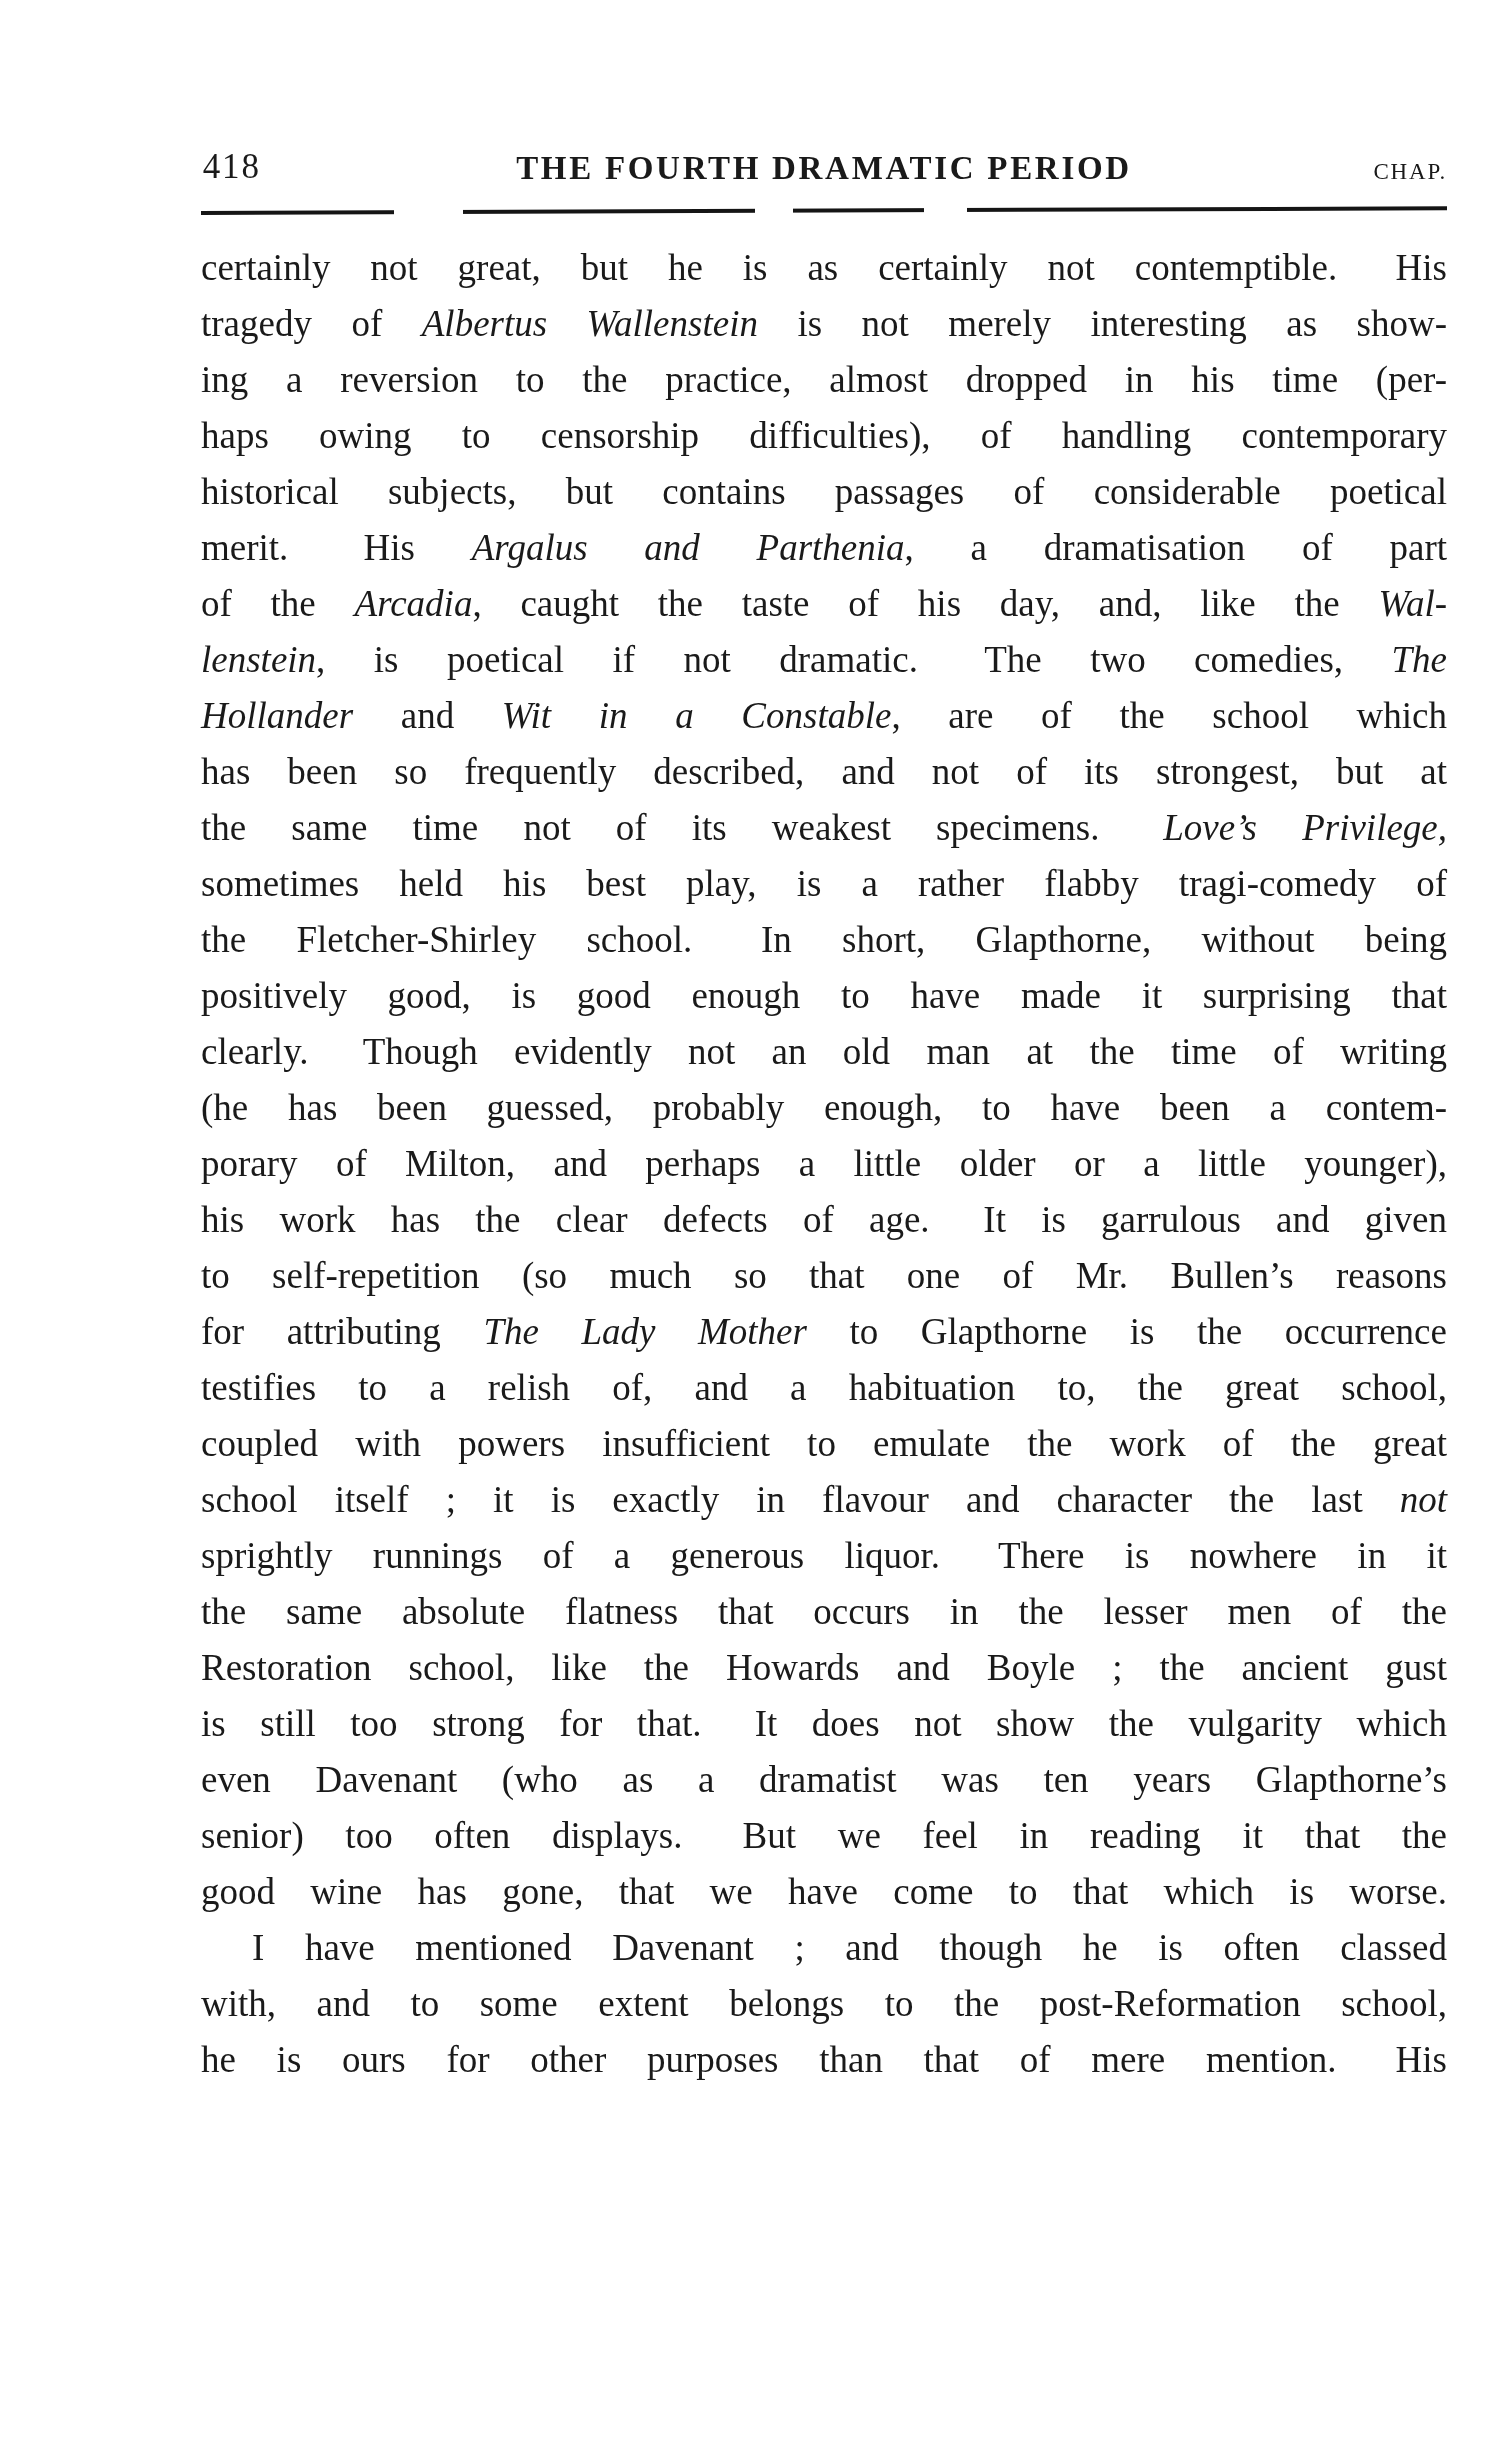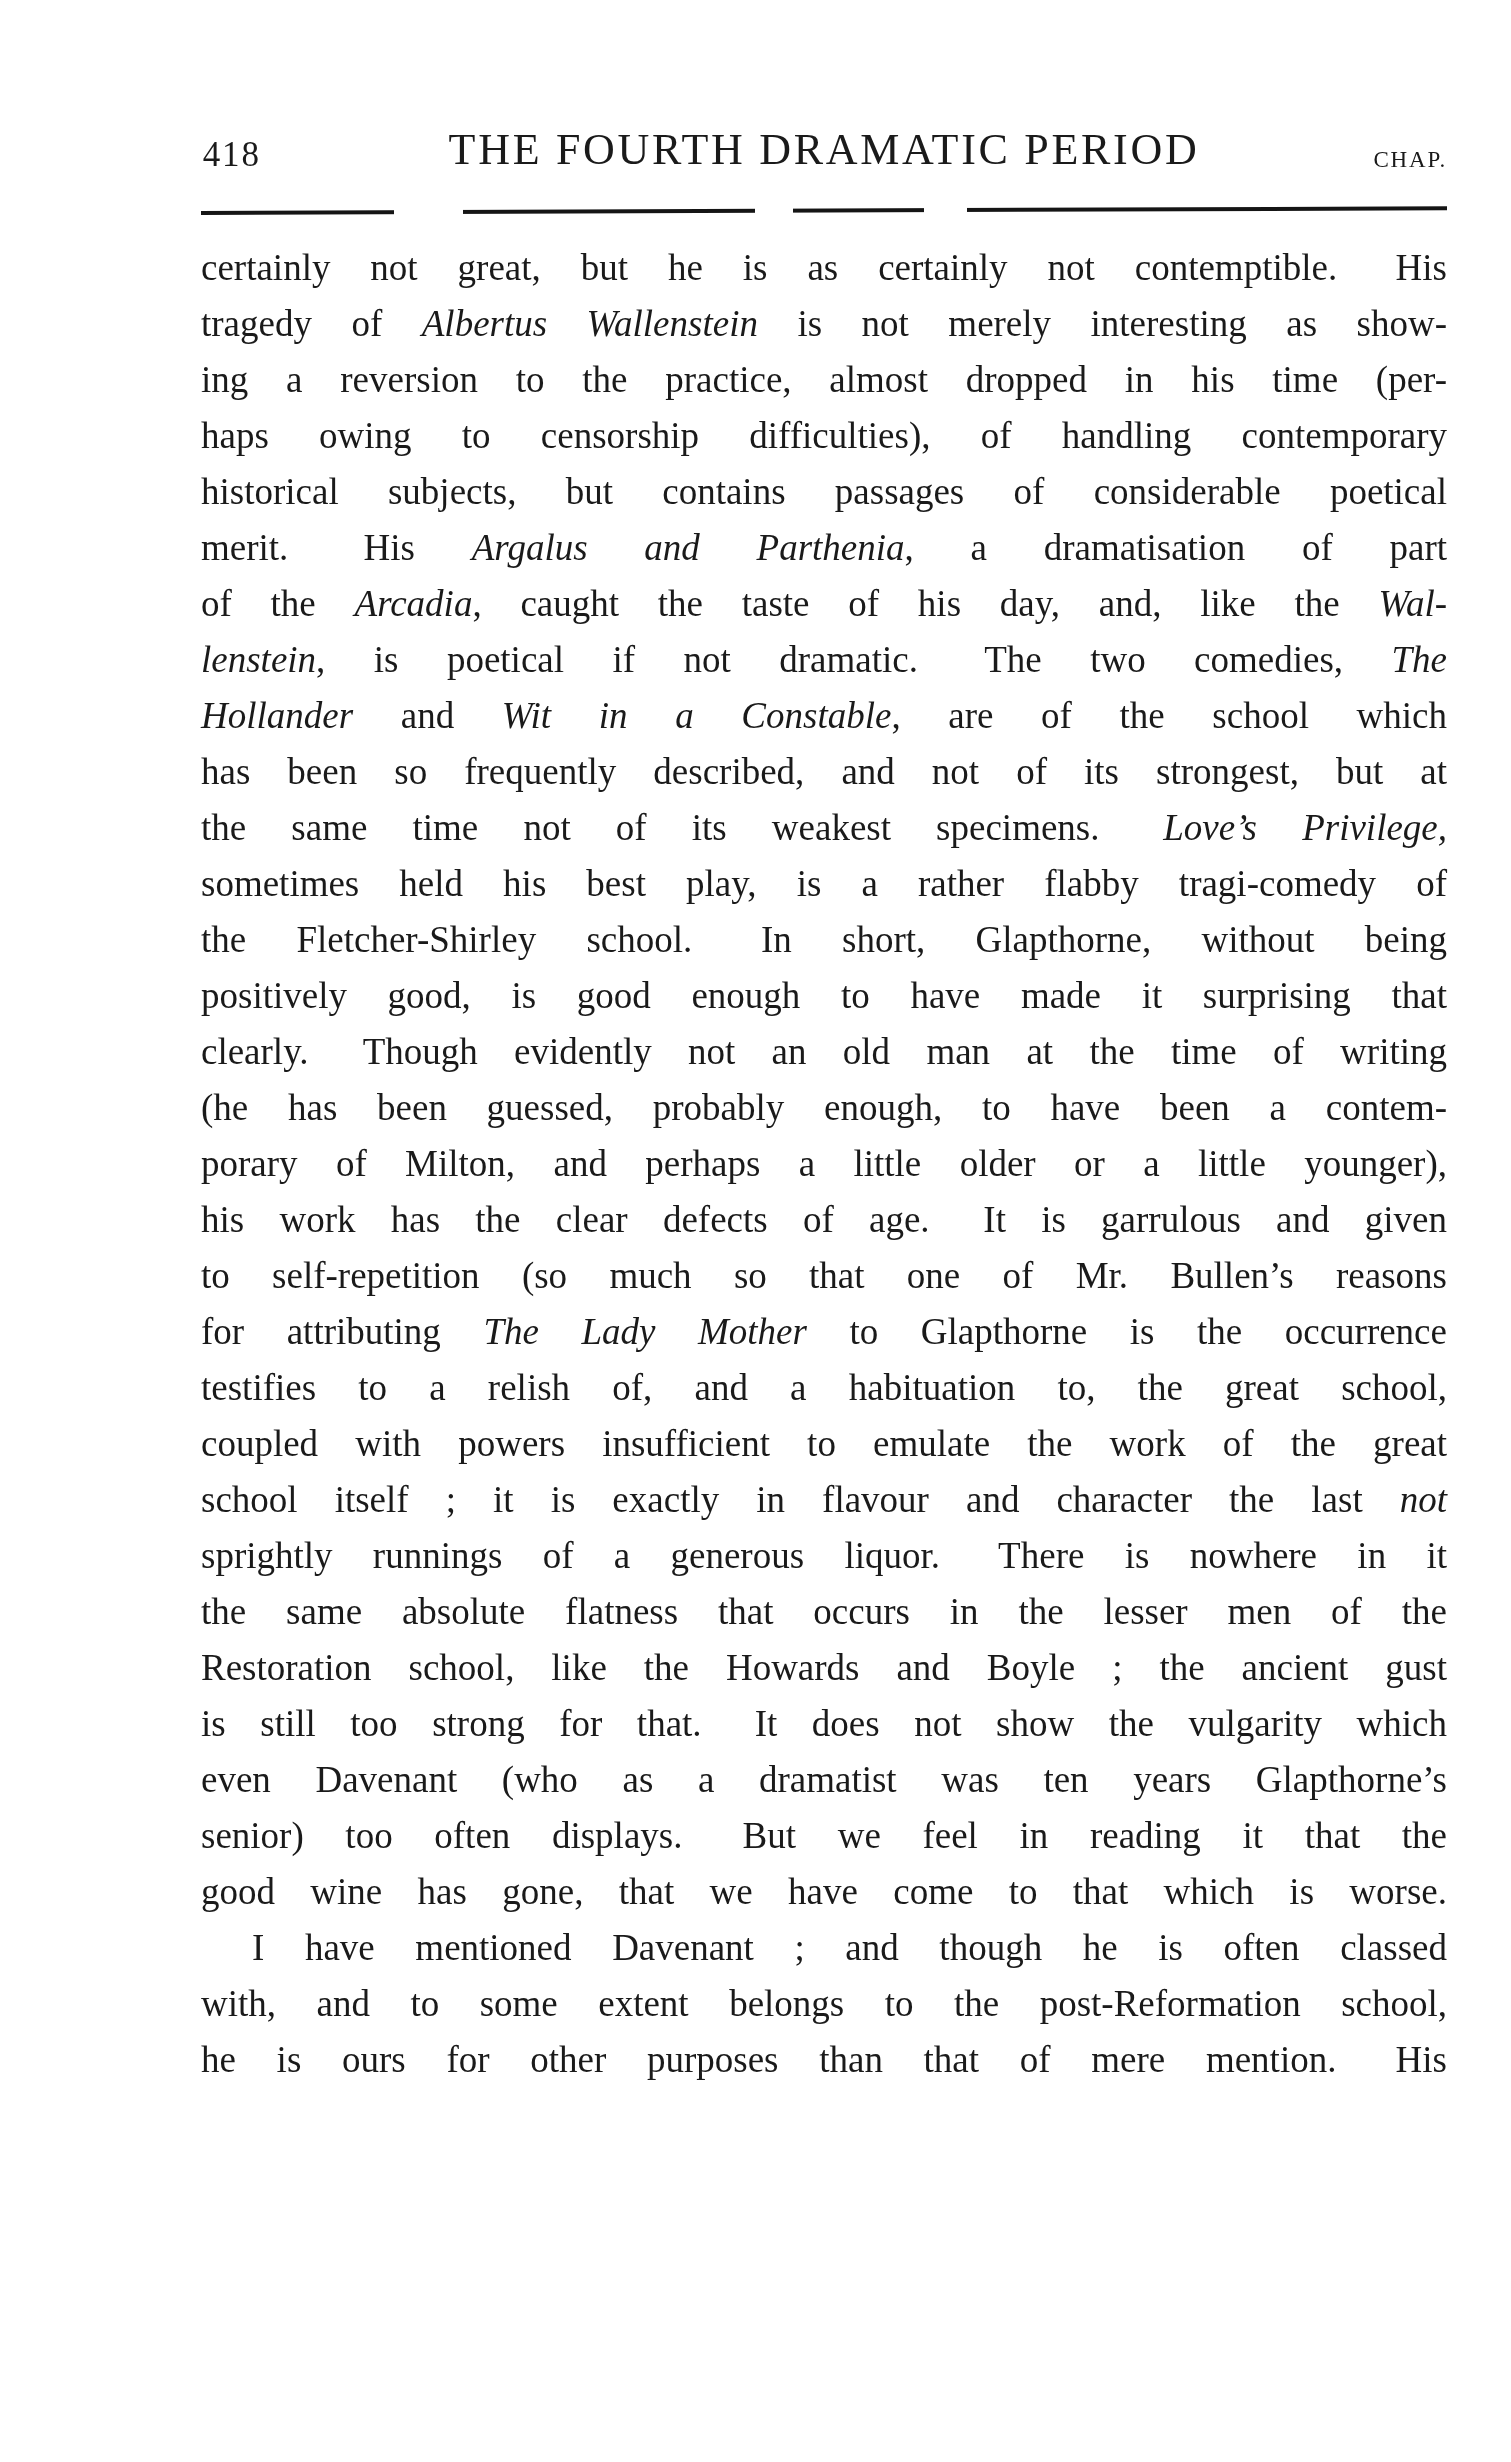--- a/index.html
+++ b/index.html
@@ -6,29 +6,29 @@
   body{
     width:1512px;height:2462px;position:relative;
     background:#ffffff;
     font-family:"Liberation Serif","DejaVu Serif",serif;
     color:#1a1a1a;
     overflow:hidden;
   }
   .page{position:absolute;inset:0;background:#ffffff;}
   
   .running-header{
-    position:absolute;top:133px;left:201px;width:1246px;height:42px;
+    position:absolute;top:145px;left:201px;width:1246px;height:42px;
   }
   .running-header .pageno{
     position:absolute;left:1.8px;bottom:0;
     font-size:35px;letter-spacing:1.8px;
   }
   .running-header .htitle{
     position:absolute;left:50%;bottom:0;transform:translateX(-50%);
-    font-size:44px;letter-spacing:2.7px;white-space:nowrap;
+    font-size:33px;letter-spacing:2.7px;white-space:nowrap;font-weight:bold;
   }
   .running-header .hchap{
     position:absolute;right:0;bottom:1.8px;
     font-size:23px;letter-spacing:1.8px;
   }
   
   .header-rule{
     position:absolute;top:211px;left:201px;width:1246px;height:3.7px;
     background:linear-gradient(90deg,
       #151515 0%,#151515 15.5%,

